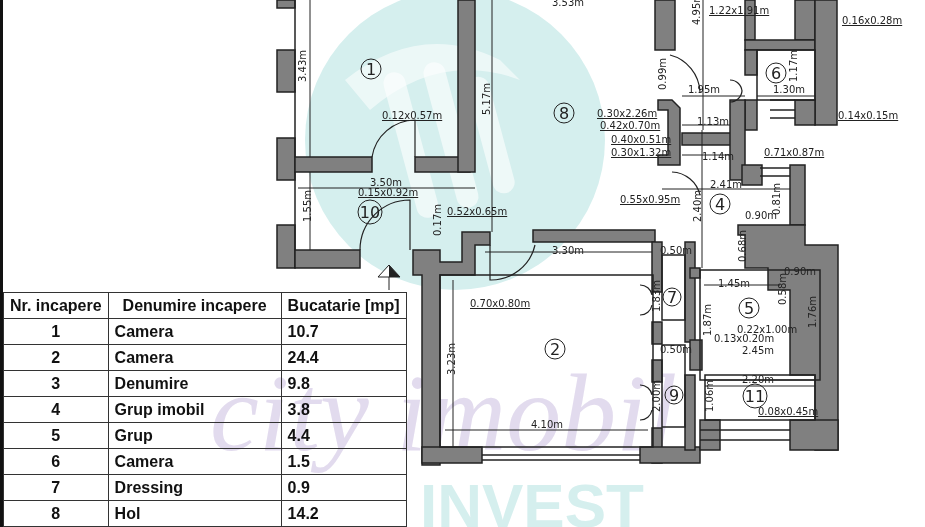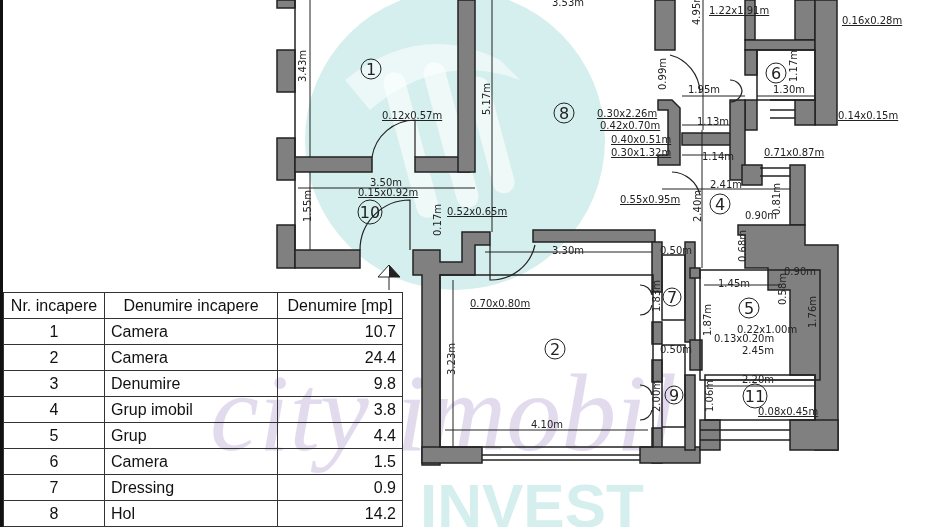--- a/index.html
+++ b/index.html
@@ -1,24 +1,24 @@
 <!DOCTYPE html>
 <html><head>
 <meta charset="utf-8">
 <style>
   html, body { margin: 0; padding: 0; }
   body { width: 925px; height: 527px; position: relative; overflow: hidden; background: #ffffff; font-family: "DejaVu Sans", sans-serif; }
   #plan { position: absolute; left: 0; top: 0; }
   .wm-text { font-family: "Liberation Sans", sans-serif; }
   #room-table { position: absolute; left: 3px; top: 292px; border-collapse: collapse; font-family: "Liberation Sans", sans-serif; font-size: 16px; color: #111; background: transparent; }
-  #room-table th, #room-table td { border: 1px solid #333; height: 25px; padding: 0 6px; font-weight: normal; white-space: nowrap; }
+  #room-table th, #room-table td { border: 1px solid #333; height: 25px; padding: 0 6px; font-weight: bold; white-space: nowrap; }
   #room-table th { font-size: 16px; }
   #room-table td.nr { text-align: center; width: 88px; }
   #room-table td.name { text-align: left; width: 160px; }
-  #room-table td.area { text-align: right; width: 112px; }
+  #room-table td.area { text-align: left; width: 112px; }
   .left-border { position: absolute; left: 0; top: 0; width: 3px; height: 527px; background: #111; }
 </style>
 </head>
 <body>
 
 <div class="left-border"></div>
 
 <svg id="plan" width="925" height="527" viewBox="0 0 925 527" xmlns="http://www.w3.org/2000/svg">
 
   <g>
@@ -238,21 +238,21 @@
     <polygon points="389,265 400,277 389,277" fill="#222"></polygon>
     <line x1="389" y1="277" x2="389" y2="290" stroke="#222"></line>
   </g>
 </svg>
 
 <table id="room-table">
   <thead>
     <tr>
       <th>Nr. incapere</th>
       <th>Denumire incapere</th>
-      <th>Denumire [mp]</th>
+      <th>Bucatarie [mp]</th>
     </tr>
   </thead>
   <tbody>
     <tr>
         <td class="nr">1</td>
         <td class="name">Camera</td>
         <td class="area">10.7</td>
       </tr>
     <tr>
         <td class="nr">2</td>

